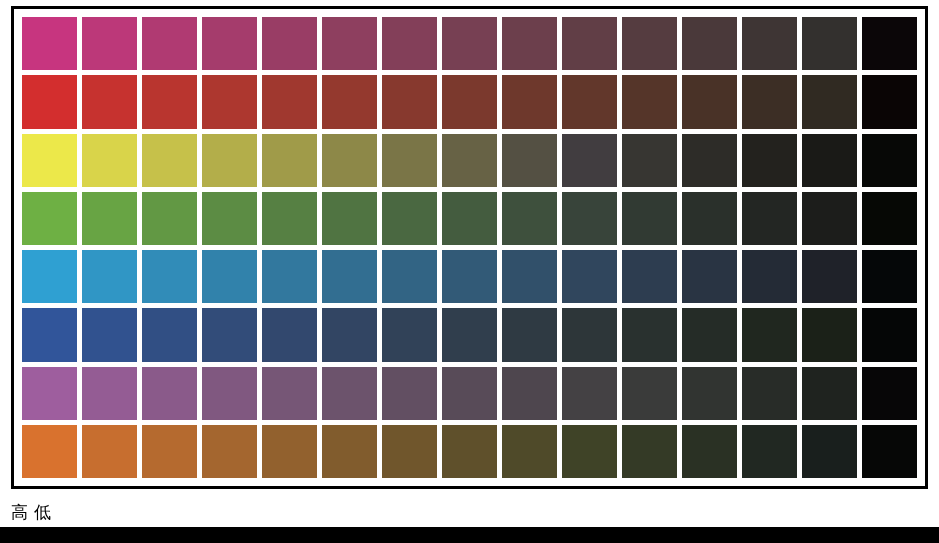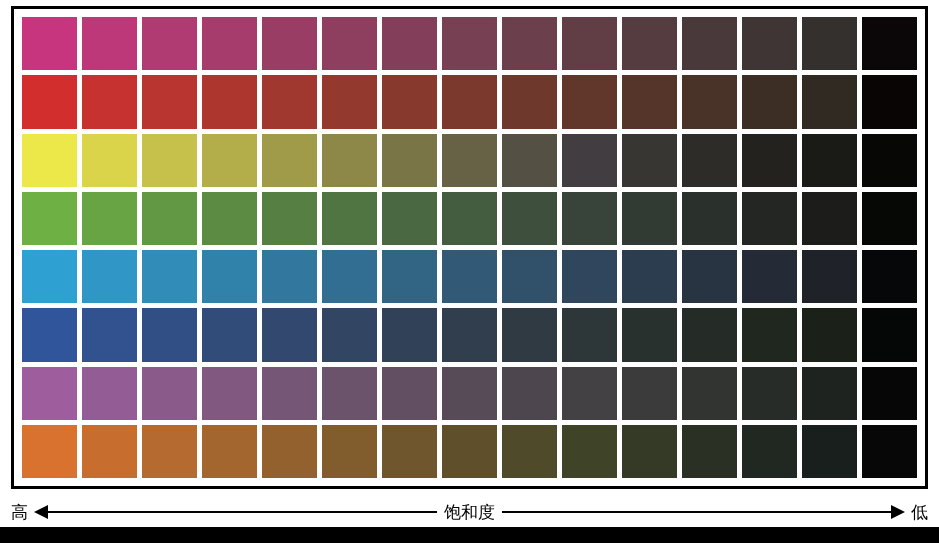--- a/index.html
+++ b/index.html
@@ -243,25 +243,18 @@
         <div class="swatch-cell" style="background: rgb(52, 58, 38);"></div>
         <div class="swatch-cell" style="background: rgb(42, 49, 36);"></div>
         <div class="swatch-cell" style="background: rgb(33, 40, 34);"></div>
         <div class="swatch-cell" style="background: rgb(25, 31, 29);"></div>
         <div class="swatch-cell" style="background: rgb(6, 7, 6);"></div>
       </div>
   </div>
 
   <div id="saturation-axis">
     <span class="axis-end-label">高</span>
-    <div class="axis-track">
-      <span class="arrow-head left"></span>
-      <span class="axis-rule"></span>
-      <span class="axis-center-label">饱和度</span>
-      <span class="axis-rule"></span>
-      <span class="arrow-head right"></span>
-    </div>
     <span class="axis-end-label">低</span>
   </div>
 
   <div id="bottom-band"></div>
 
 </div>
 
 </body></html>

